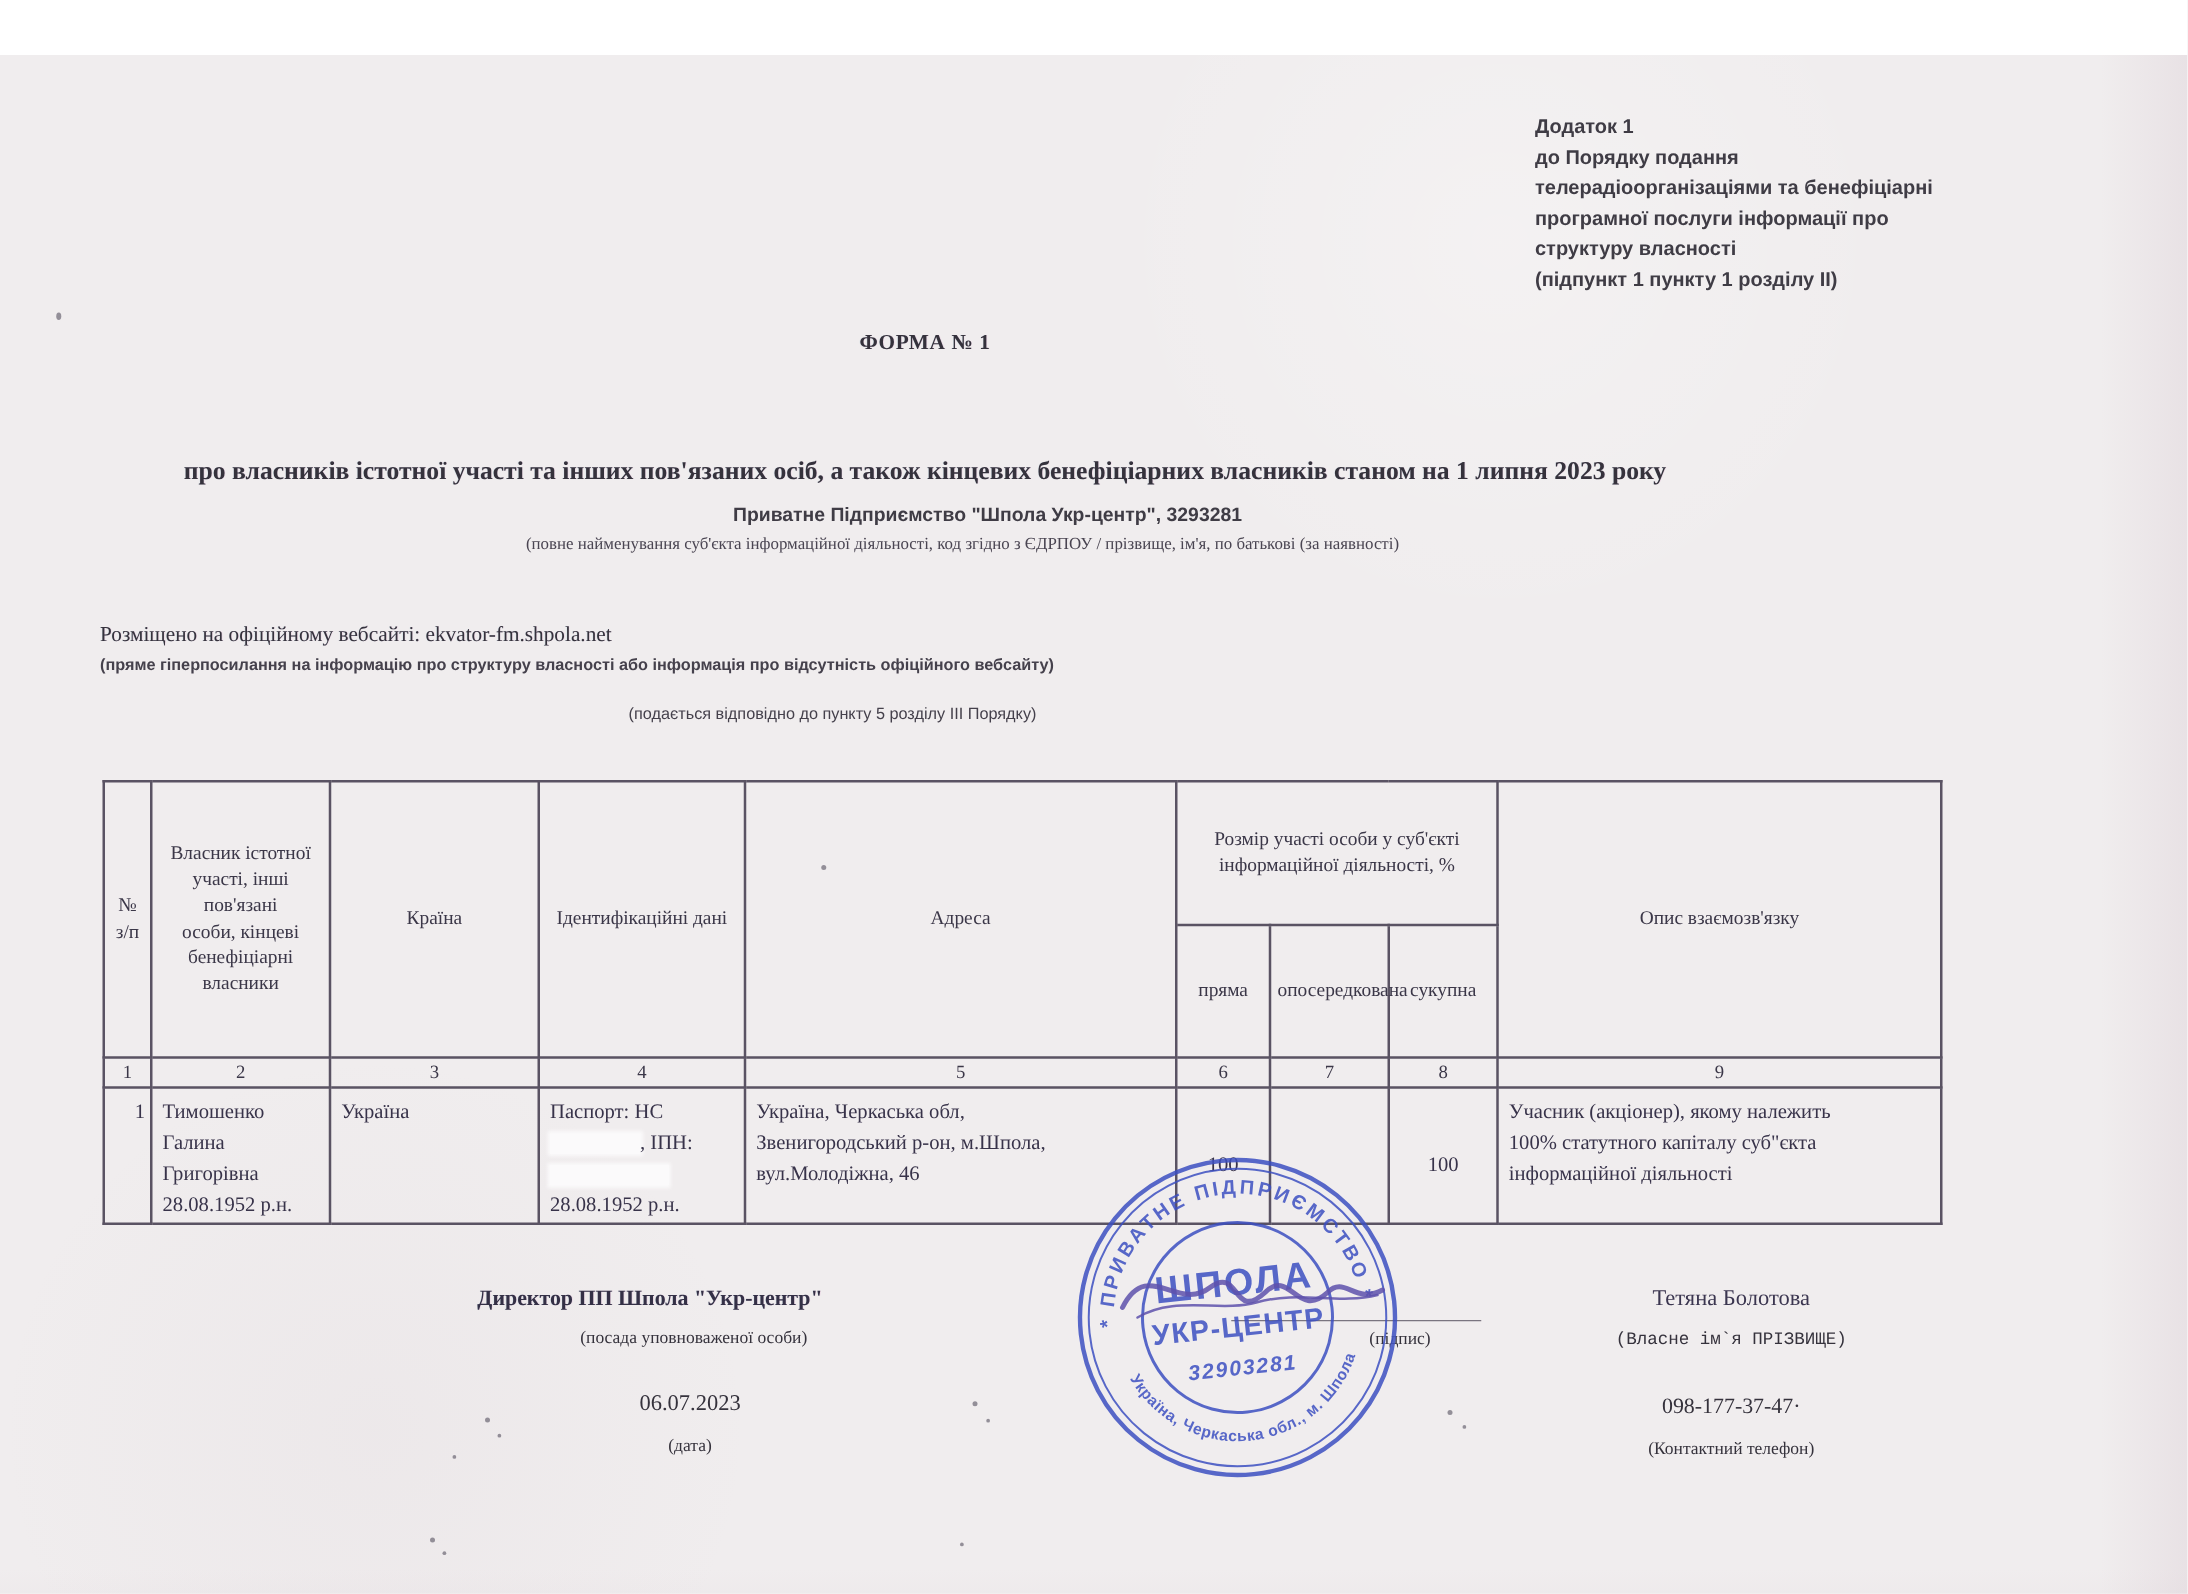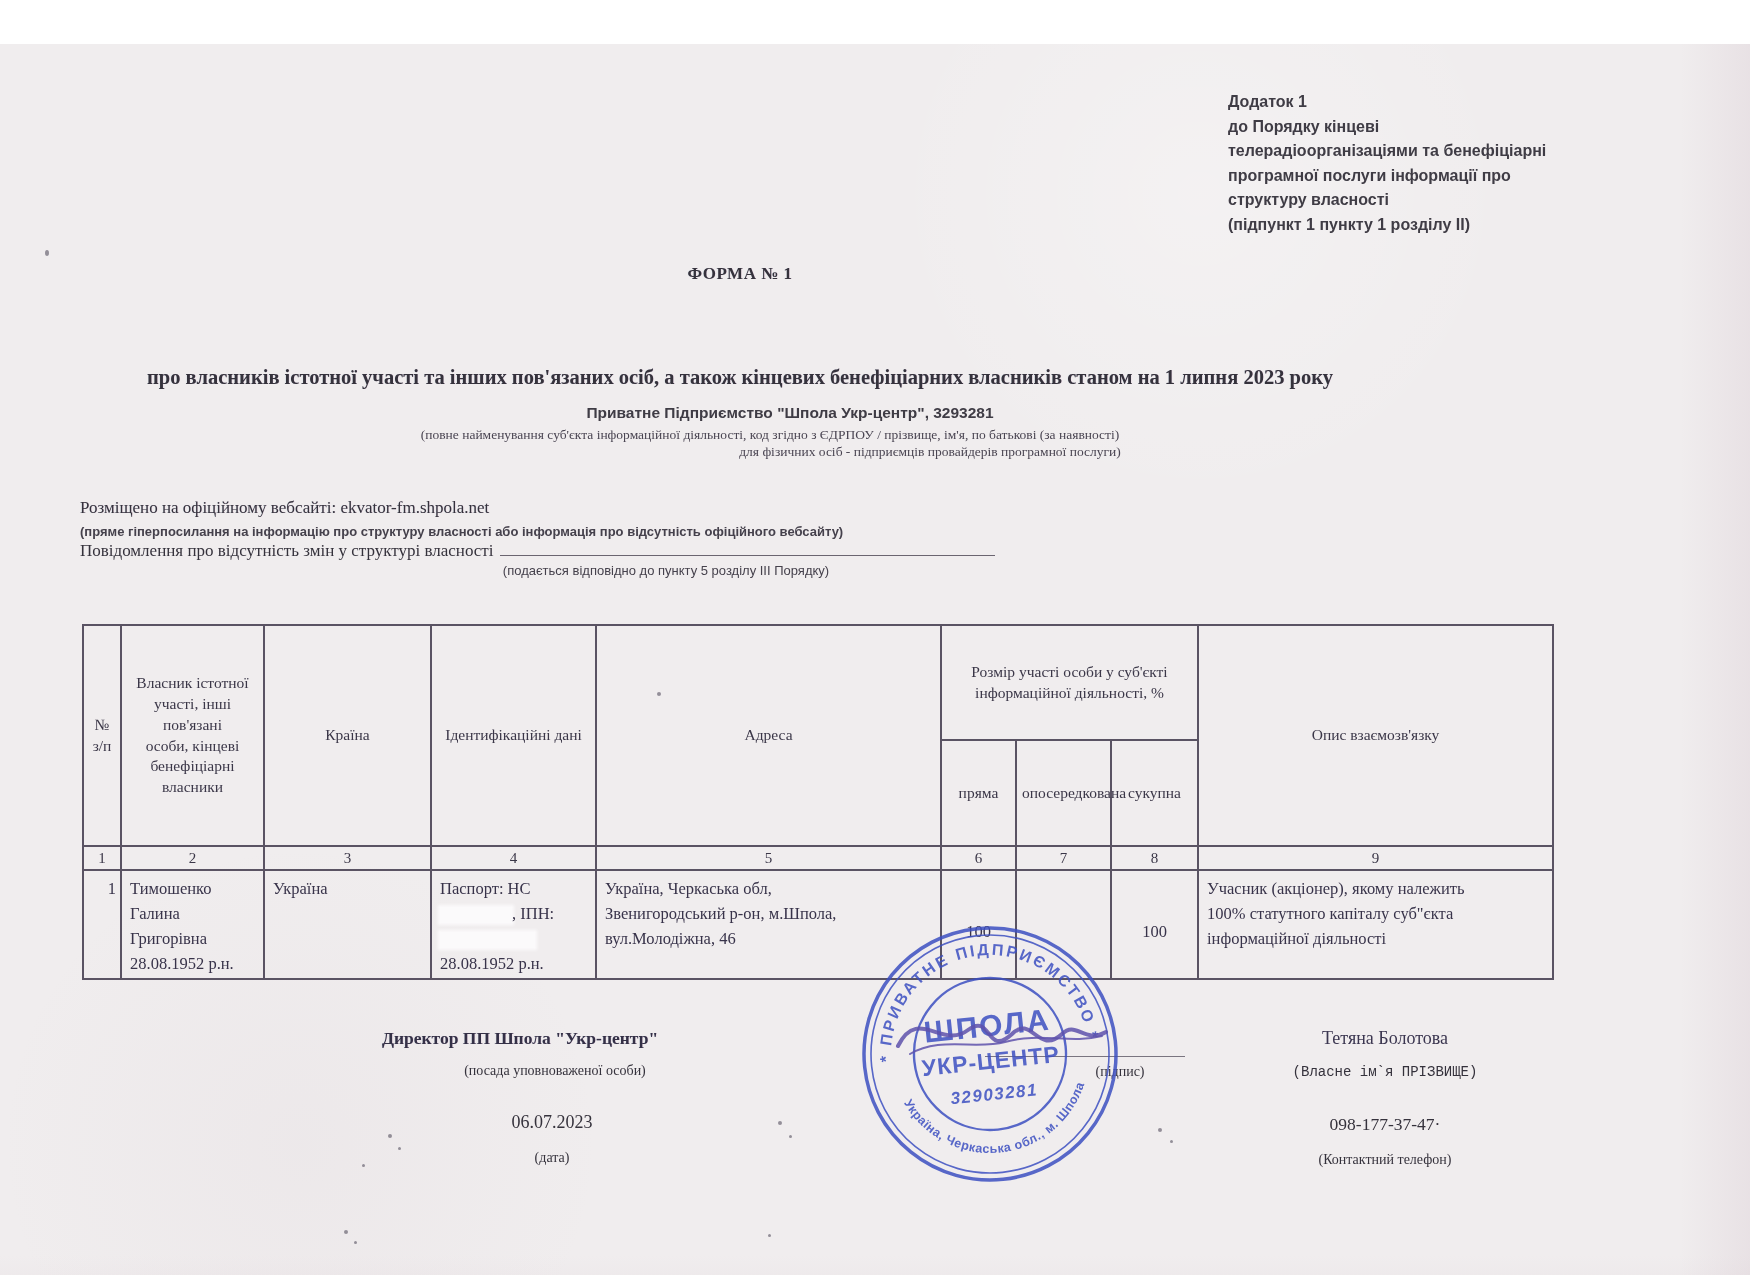--- a/index.html
+++ b/index.html
@@ -80,38 +80,34 @@
   
   .speck{position:absolute;background:#474152;border-radius:50%;opacity:.55;}
 </style>
 </head>
 <body>
 
 <div class="paper">
 
   <div class="abs annex sans">
     <div>Додаток 1</div>
-    <div>до Порядку кінцеві</div>
+    <div>до Порядку подання</div>
     <div>телерадіоорганізаціями та бенефіціарні</div>
     <div>програмної послуги інформації про</div>
     <div>структуру власності</div>
     <div>(підпункт 1 пункту 1 розділу II)</div>
   </div>
 
   <div class="abs form-no scan-text">ФОРМА № 1</div>
   <div class="abs subtitle scan-text">про власників істотної участі та інших пов'язаних осіб, а також кінцевих бенефіціарних власників станом на  1 липня  2023 року</div>
   <div class="abs company sans">Приватне Підприємство "Шпола Укр-центр", 3293281</div>
   <div class="abs company-note1">(повне найменування суб'єкта інформаційної діяльності, код згідно з ЄДРПОУ / прізвище, ім'я, по батькові (за наявності)</div>
-  <div class="abs company-note2">для фізичних осіб - підприємців провайдерів програмної послуги)</div>
 
   <div class="abs website-line scan-text">Розміщено на офіційному вебсайті: ekvator-fm.shpola.net</div>
   <div class="abs website-note sans">(пряме гіперпосилання на інформацію про структуру власності або інформація про відсутність офіційного вебсайту)</div>
-  <div class="abs nochanges">
-    <span>Повідомлення про відсутність змін у структурі власності</span><span class="blank-line"></span>
-  </div>
   <div class="abs nochanges-note sans">(подається відповідно до пункту 5 розділу III Порядку)</div>
 
   <table class="doc-table">
     <colgroup>
       <col style="width:38px">
         <col style="width:143px">
         <col style="width:167px">
         <col style="width:165px">
       <col style="width:345px">
         <col style="width:75px">

